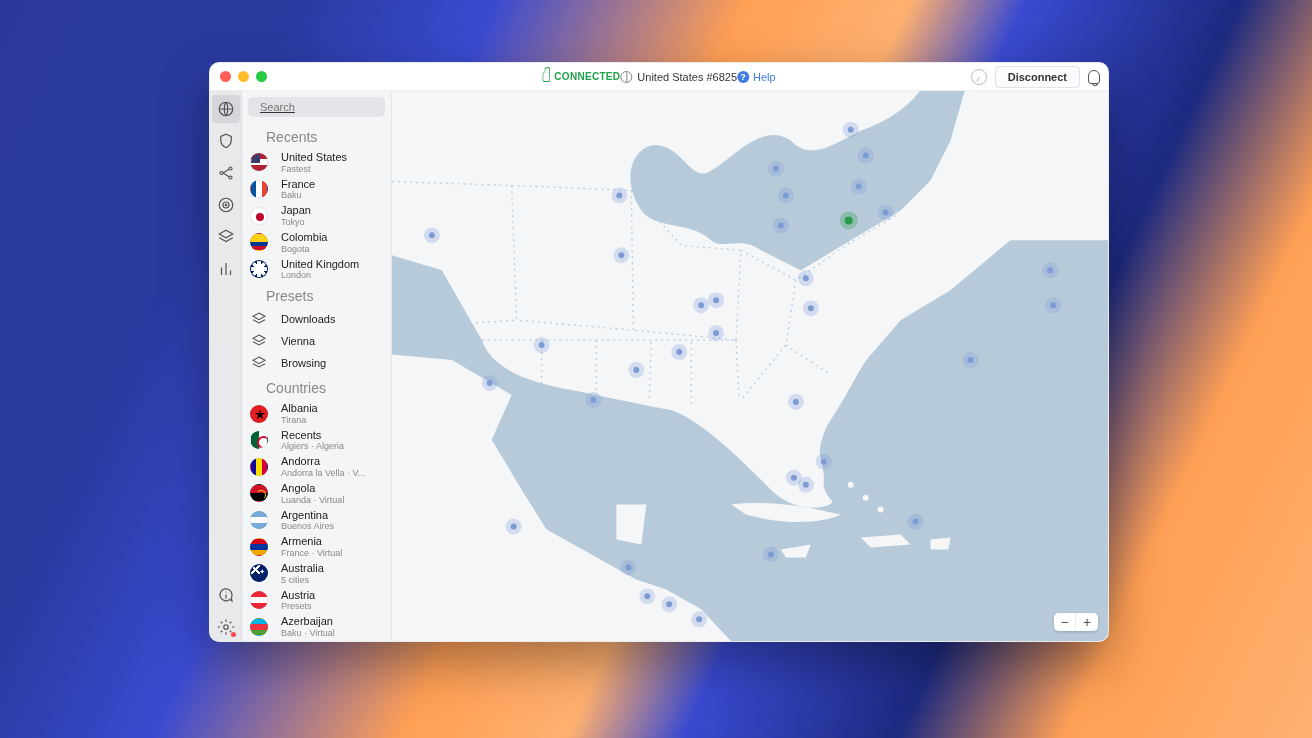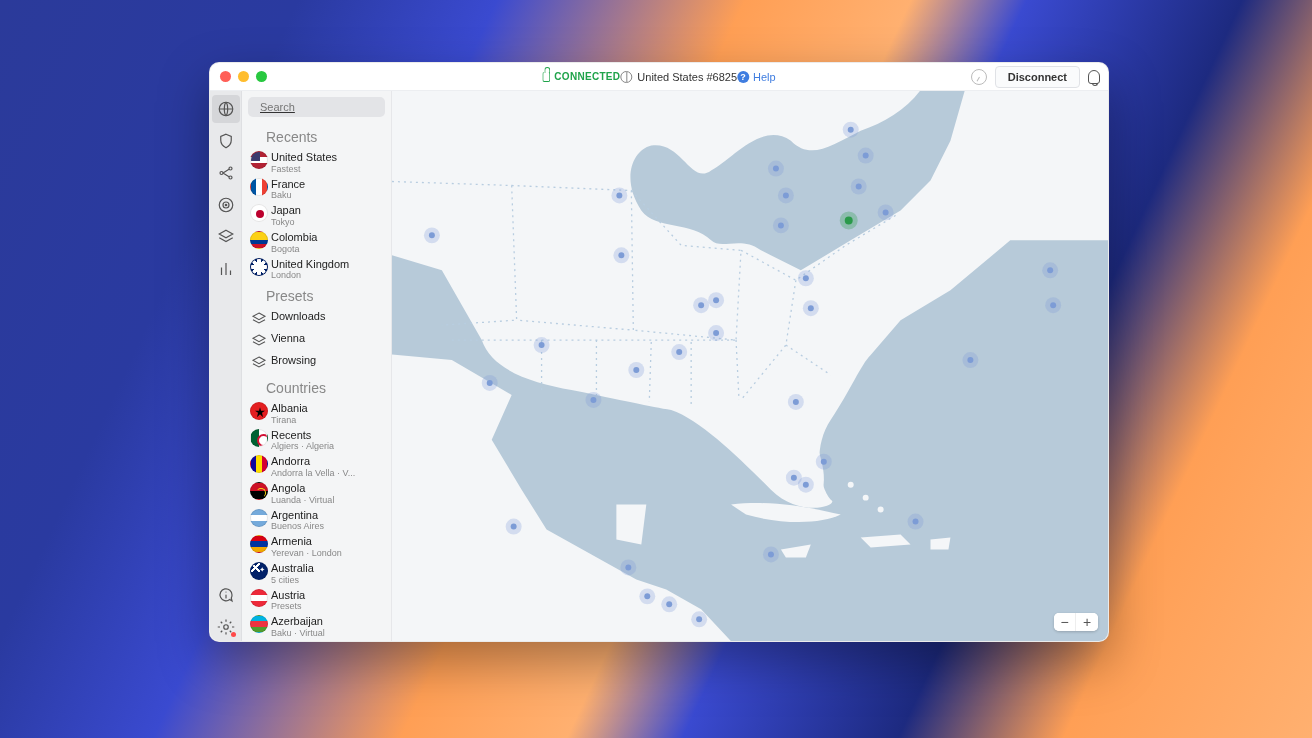--- a/index.html
+++ b/index.html
@@ -51,21 +51,21 @@
   .ib svg{width:18px;height:18px;stroke:#555;fill:none;stroke-width:1.6;}
   .ib .dot{position:absolute;right:4px;bottom:4px;width:5px;height:5px;background:#ff4a4a;border-radius:50%;}
 
   .sidebar{width:150px;background:#f4f5f6;display:flex;flex-direction:column;border-right:1px solid #e6e7ea;min-height:0;}
   .search{margin:6px;display:flex;align-items:center;background:#e3e4e7;border-radius:5px;padding:4px 7px;gap:5px;}
   .search svg{width:11px;height:11px;stroke:#888;fill:none;stroke-width:2;}
   .search input{border:none;background:transparent;outline:none;font-size:11px;flex:1;color:#333;text-decoration:underline;}
   .list{flex:1;overflow-y:auto;padding:0 2px 6px 8px;}
   .list::-webkit-scrollbar{width:6px;} .list::-webkit-scrollbar-thumb{background:#cfd0d3;border-radius:3px;}
   .section-h{font-size:14px;color:#888;margin:6px 0 4px 16px;}
-  .item{display:flex;gap:3px;padding:2px 0;}
+  .item{display:flex;align-items:center;gap:13px;padding:2px 0;}
   .flag{width:18px;height:18px;border-radius:50%;flex-shrink:0;background:#ccc;position:relative;overflow:hidden;border:.5px solid rgba(0,0,0,.1);}
   .label{font-size:11px;color:#222;line-height:1.15;}
   .sub{font-size:9px;color:#888;}
   .preset-ic{width:18px;height:18px;display:flex;align-items:center;justify-content:center;flex-shrink:0;}
   .preset-ic svg{width:16px;height:16px;stroke:#555;fill:none;stroke-width:1.6;}
 
   
   .f-us{background:linear-gradient(#b22234 33%,#fff 33% 66%,#b22234 66%);} .f-us::after{content:"";position:absolute;left:0;top:0;width:9px;height:9px;background:#3c3b6e;}
   .f-fr{background:linear-gradient(90deg,#0055a4 33%,#fff 33% 66%,#ef4135 66%);}
   .f-jp{background:#fff;} .f-jp::after{content:"";position:absolute;left:5px;top:5px;width:8px;height:8px;background:#bc002d;border-radius:50%;}
@@ -292,21 +292,21 @@
               <div class="flag f-ar"></div>
               <div>
                 <div class="label">Argentina</div>
                 <div class="sub">Buenos Aires</div>
               </div>
             </div>
             <div class="item">
               <div class="flag f-am"></div>
               <div>
                 <div class="label">Armenia</div>
-                <div class="sub">Yerevan · London</div>
+                <div class="sub">France · Virtual</div>
               </div>
             </div>
             <div class="item">
               <div class="flag f-au"></div>
               <div>
                 <div class="label">Australia</div>
                 <div class="sub">5 cities</div>
               </div>
             </div>
             <div class="item">

